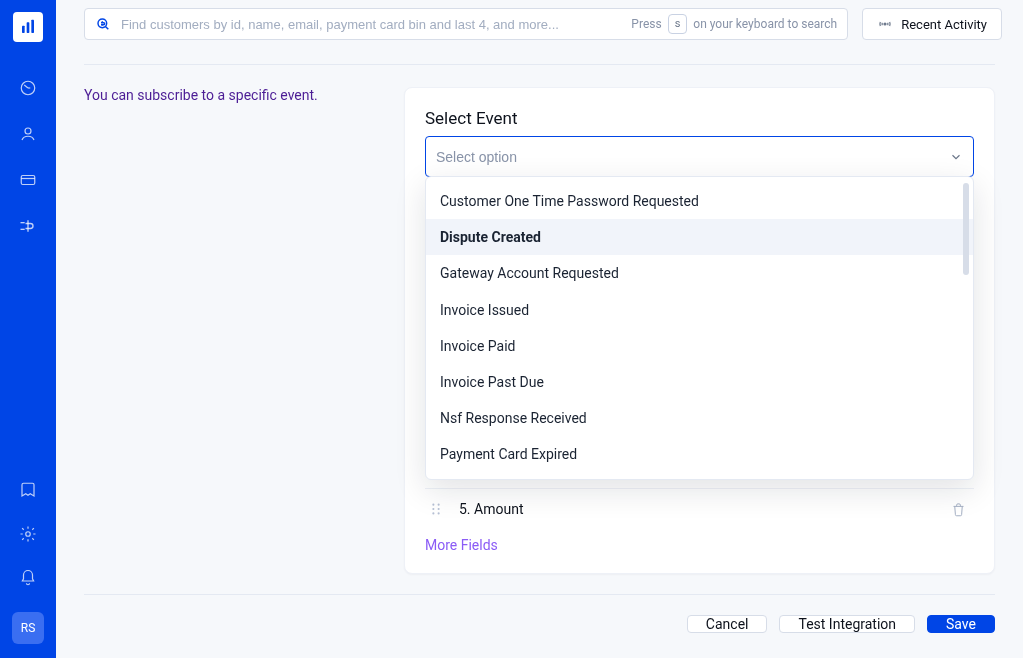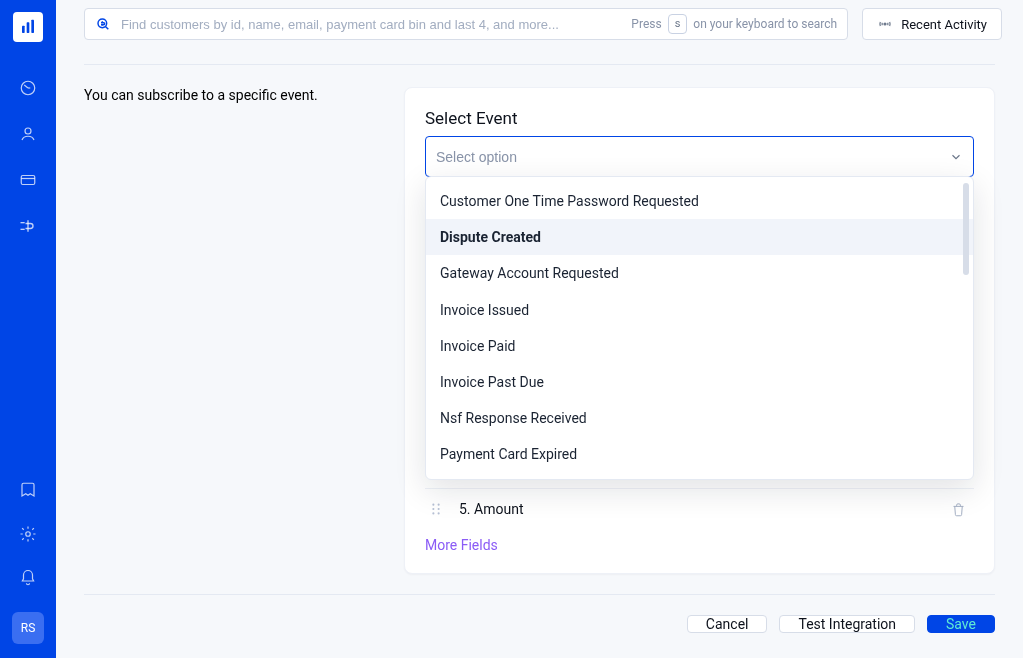--- a/index.html
+++ b/index.html
@@ -25,21 +25,21 @@
   .search input::placeholder { color:#a2adc0; }
   .search .hint { font-size:12px; color:#8893a8; display:flex; align-items:center; gap:6px; white-space:nowrap;}
   .kbd { display:inline-flex; align-items:center; justify-content:center; border:1px solid #c9d2e3; border-radius:4px; padding:1px 6px; font-size:11px; color:#6a7689; background:#fff; line-height:1.4; min-width:18px;}
   .recent { height:32px; border:1px solid #d7dde8; border-radius:4px; background:#fff; display:flex; align-items:center; padding:0 14px; gap:8px; font-size:13px; color:#0d121c; cursor:pointer;}
 
   .page { padding:0 28px 16px 28px; display:flex; flex-direction:column; }
   .hr-line { height:1px; background:#e4e9f2; margin:14px 0 22px 0; }
   .two-col { display:flex; align-items:flex-start; gap:0; }
   .left { width:320px; padding-right:28px; }
   .left h3 { font-size:16px; font-weight:700; margin-bottom:28px; }
-  .left p { font-size:14px; color:#000000; }
+  .left p { font-size:14px; color:#4c1d95; }
 
   .card { flex:1; background:#fff; border-radius:8px; border:1px solid #eef1f7; box-shadow:0 1px 2px rgba(13,24,44,.04); padding:20px; }
   .label { font-size:17px; color:#0d121c; margin-bottom:8px; }
   .select-wrap { position:relative; }
   .select-input { width:100%; height:41px; border:1.5px solid #0045e6; border-radius:4px; background:#fff; display:flex; align-items:center; padding:0 10px; justify-content:space-between; }
   .select-input input { border:none; outline:none; flex:1; font-size:14px; background:transparent; color:#333; }
   .select-input input::placeholder { color:#8893a8; }
   .dropdown { position:absolute; top:40px; left:0; right:0; background:#fff; border:1px solid #e4e9f2; border-radius:6px; box-shadow:0 10px 32px rgba(13,24,44,.12); overflow:hidden; z-index:30;}
   .dropdown-inner { padding:6px 0; position:relative; }
   .dropdown .item { padding:9px 14px; font-size:14px; color:#1a2332; cursor:pointer; line-height:1.3;}
@@ -49,21 +49,21 @@
   .fields { display:flex; flex-direction:column; gap:0; margin-top:272px; }
   .field-row { display:flex; align-items:center; height:40px; border-bottom:1px solid #eef1f7; padding:0 2px;}
   .field-row:last-child { border-bottom:none;}
   .drag { width:18px; display:flex; align-items:center; justify-content:center; color:#b6c0d4; font-size:14px; margin-right:14px;}
   .field-row .row-label { font-size:14px; flex:1; }
   .trash { color:#a5b0c4; display:flex; align-items:center; justify-content:center; width:28px; cursor:pointer;}
   .more { color:#8b5cf6; font-size:14px; margin-top:8px; cursor:pointer;}
 
   .footer { display:flex; justify-content:flex-end; gap:12px; margin-top:20px; border-top:1px solid #e4e9f2; padding-top:20px;}
   .btn { height:18px; padding:0 18px; border-radius:4px; font-size:14px; display:inline-flex; align-items:center; justify-content:center; cursor:pointer; background:#fff; border:1px solid #d7dde8; color:#0d121c;}
-  .btn.primary { background:#0045e6; border-color:#0045e6; color:#5eead4; }
+  .btn.primary { background:#0045e6; border-color:#0045e6; color:#ffffff; }
 </style>
 </head>
 <body>
 
 <div class="sidebar">
   <div class="logo">
     <svg width="16" height="16" viewBox="0 0 24 24">
         <rect x="3" y="10" width="4" height="11" rx="1"></rect>
         <rect x="10" y="5" width="4" height="16" rx="1"></rect>
         <rect x="17" y="1" width="4" height="20" rx="1"></rect>

